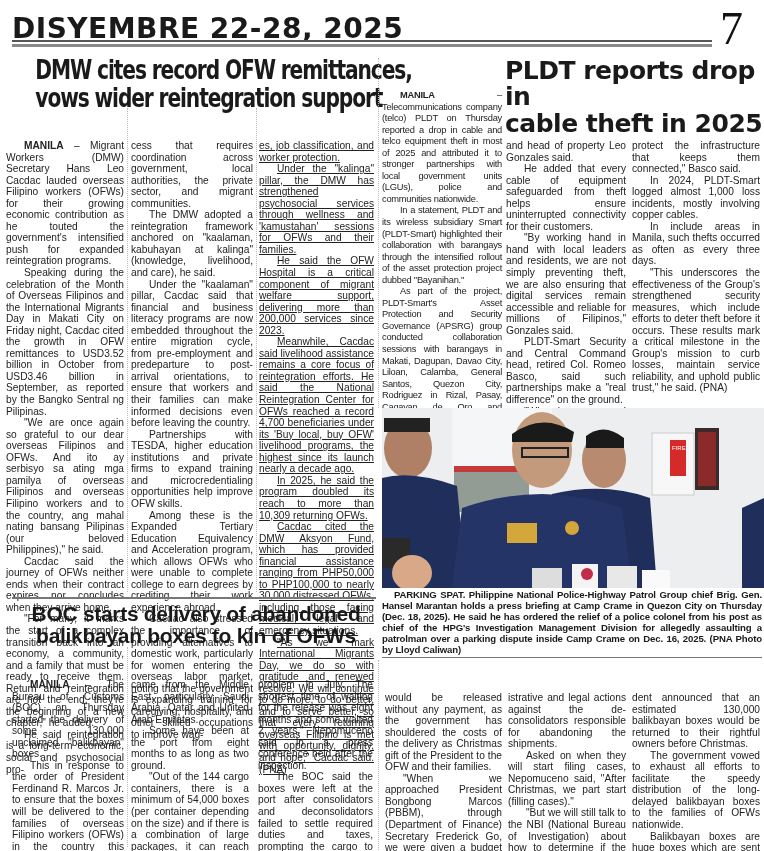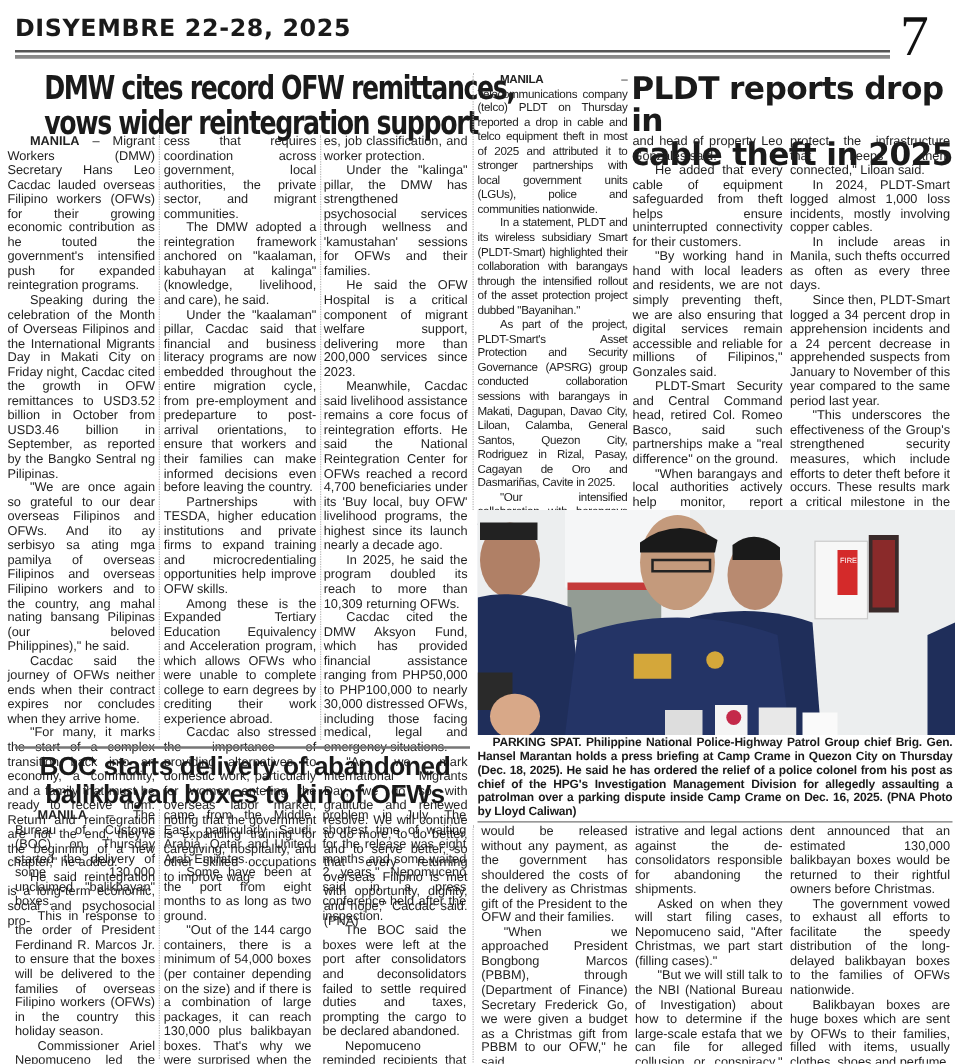--- a/index.html
+++ b/index.html
@@ -1,31 +1,31 @@
 <!DOCTYPE html>
 <html><head>
 <meta charset="utf-8">
 <style>
   * { box-sizing: border-box; margin: 0; padding: 0; }
   html, body { width: 764px; height: 851px; background: #fff; overflow: hidden; }
   body { font-family: "Liberation Sans", sans-serif; color: #1a1a1a; position: relative; }
 
   .masthead { position: absolute; left: 12px; top: 6px; width: 752px; height: 44px; }
-  .masthead .date { position: absolute; left: 0; top: 6px; font-family: "DejaVu Sans", sans-serif; font-weight: bold; font-size: 19px; letter-spacing: 0.5px; color: #1a1a1a; }
+  .masthead .date { position: absolute; left: 0; top: 6px; font-family: "DejaVu Sans", sans-serif; font-weight: bold; font-size: 28px; letter-spacing: 0.5px; color: #1a1a1a; }
   .masthead .rule1 { position: absolute; left: 0; top: 34px; width: 700px; height: 2px; background: #555; }
   .masthead .rule2 { position: absolute; left: 0; top: 38px; width: 700px; height: 3px; background: #888; }
   .masthead .pagenum { position: absolute; left: 708px; top: -4px; font-family: "Liberation Serif", serif; font-size: 46px; color: #111; }
 
   .headline { font-weight: bold; color: #1a1a1a; line-height: 1.0; }
   .hl-dmw { position: absolute; left: 10px; top: 58px; width: 362px; text-align: center; font-family: "DejaVu Sans", sans-serif; font-size: 23.5px; letter-spacing: -1.3px; transform: scaleX(0.86) scaleY(1.12); transform-origin: center top; white-space: nowrap; }
   .hl-dmw div { margin-bottom: 1px; }
   .hl-pldt { position: absolute; left: 505px; top: 58px; width: 259px; text-align: left; font-family: "DejaVu Sans", sans-serif; font-size: 25px; letter-spacing: -0.5px; line-height: 1.05; }
   .hl-boc { position: absolute; left: 16px; top: 603px; width: 360px; text-align: center; font-family: Liberation Sans, sans-serif; font-size: 21px; letter-spacing: -0.3px; line-height: 1.07; }
 
-  .col { position: absolute; font-size: 10.2px; line-height: 11.55px; text-align: justify; hyphens: manual; color: #222; }
+  .col { position: absolute; font-size: 10.2px; line-height: 11.55px; text-align: justify; hyphens: manual; color: #222; margin-top: 32px; }
   .col p { text-indent: 18px; }
   .col p.cont { text-indent: 0; }
   .col .dateline { font-weight: bold; }
   .narrow { font-size: 9.3px; letter-spacing: -0.25px; }
 
   .vdiv { position: absolute; width: 0; border-left: 1px dotted #bbb; }
   .hrule { position: absolute; height: 2px; background: #777; }
 
   .photo { position: absolute; left: 382px; top: 408px; width: 382px; height: 180px; background: #e9ecef; overflow: hidden; }
   .caption { position: absolute; left: 382px; top: 589px; width: 380px; font-size: 9.6px; line-height: 11px; font-weight: bold; color: #1a1a1a; text-align: justify; letter-spacing: -0.15px; }
@@ -59,21 +59,21 @@
 <div class="col" style="left:131px; top:108px; width:122px;">
   <p class="cont">cess that requires coordination across government, local authorities, the private sector, and migrant communities.</p>
   <p>The DMW adopted a reintegration framework anchored on "kaalaman, kabuhayan at kalinga" (knowledge, livelihood, and care), he said.</p>
   <p>Under the "kaalaman" pillar, Cacdac said that financial and business literacy programs are now embedded throughout the entire migration cycle, from pre-employment and predeparture to post-arrival orientations, to ensure that workers and their families can make informed decisions even before leaving the country.</p>
   <p>Partnerships with TESDA, higher education institutions and private firms to expand training and microcredentialing opportunities help improve OFW skills.</p>
   <p>Among these is the Expanded Tertiary Education Equivalency and Acceleration program, which allows OFWs who were unable to complete college to earn degrees by crediting their work experience abroad.</p>
   <p>Cacdac also stressed the importance of providing alternatives to domestic work, particularly for women entering the overseas labor market, noting that the government is expanding training for caregiving, hospitality, and other skilled occupations to improve wag-</p>
 </div>
 <div class="vdiv" style="left:256px; top:108px; height:484px;"></div>
 
-<div class="col" style="left:259px; top:108px; width:115px;">
+<div class="col" style="left:259px; top:108px; width:115px;text-decoration:underline;">
   <p class="cont">es, job classification, and worker protection.</p>
   <p>Under the "kalinga" pillar, the DMW has strengthened psychosocial services through wellness and 'kamustahan' sessions for OFWs and their families.</p>
   <p>He said the OFW Hospital is a critical component of migrant welfare support, delivering more than 200,000 services since 2023.</p>
   <p>Meanwhile, Cacdac said livelihood assistance remains a core focus of reintegration efforts. He said the National Reintegration Center for OFWs reached a record 4,700 beneficiaries under its 'Buy local, buy OFW' livelihood programs, the highest since its launch nearly a decade ago.</p>
   <p>In 2025, he said the program doubled its reach to more than 10,309 returning OFWs.</p>
   <p>Cacdac cited the DMW Aksyon Fund, which has provided financial assistance ranging from PHP50,000 to PHP100,000 to nearly 30,000 distressed OFWs, including those facing medical, legal and emergency situations.</p>
   <p>"As we mark International Migrants Day, we do so with gratitude and renewed resolve. We will continue to do more, to do better, and to serve better, so that every returning overseas Filipino is met with opportunity, dignity, and hope," Cacdac said. (PNA)</p>
 </div>
 <div class="vdiv" style="left:378px; top:58px; height:350px;"></div>
 
@@ -91,24 +91,23 @@
 
 <div class="col" style="left:506px; top:108px; width:120px;">
   <p class="cont">and head of property Leo Gonzales said.</p>
   <p>He added that every cable of equipment safeguarded from theft helps ensure uninterrupted connectivity for their customers.</p>
   <p>"By working hand in hand with local leaders and residents, we are not simply preventing theft, we are also ensuring that digital services remain accessible and reliable for millions of Filipinos," Gonzales said.</p>
   <p>PLDT-Smart Security and Central Command head, retired Col. Romeo Basco, said such partnerships make a "real difference" on the ground.</p>
   <p>"When barangays and local authorities actively help monitor, report incidents, or apprehend thieves, we can respond faster and prevent bigger disruptions. This shared sense of responsibility empowers communities to</p>
 </div>
 
 <div class="col" style="left:632px; top:108px; width:128px;">
-  <p class="cont">protect the infrastructure that keeps them connected," Liloan said.</p>
+  <p class="cont">protect the infrastructure that keeps them connected," Basco said.</p>
   <p>In 2024, PLDT-Smart logged almost 1,000 loss incidents, mostly involving copper cables.</p>
   <p>In include areas in Manila, such thefts occurred as often as every three days.</p>
-  <p>Since then, PLDT-Smart logged a 34 percent drop in apprehension incidents and a 24 percent decrease in apprehended suspects from January to November of this year compared to the same period last year.</p>
   <p>"This underscores the effectiveness of the Group's strengthened security measures, which include efforts to deter theft before it occurs. These results mark a critical milestone in the Group's mission to curb losses, maintain service reliability, and uphold public trust," he said. (PNA)</p>
 </div>
 
 <div class="photo">
   <svg width="382" height="180" viewBox="0 0 382 180">
     <rect x="0" y="0" width="382" height="180" fill="#eceeef"></rect>
     <rect x="70" y="0" width="100" height="62" fill="#f5f6f7"></rect>
     <rect x="72" y="58" width="75" height="6" fill="#c43a3a"></rect>
     <rect x="72" y="64" width="75" height="40" fill="#3a4a3a" opacity="0.5"></rect>
     <rect x="270" y="25" width="42" height="62" fill="#f7f7f7" stroke="#ccc"></rect>

